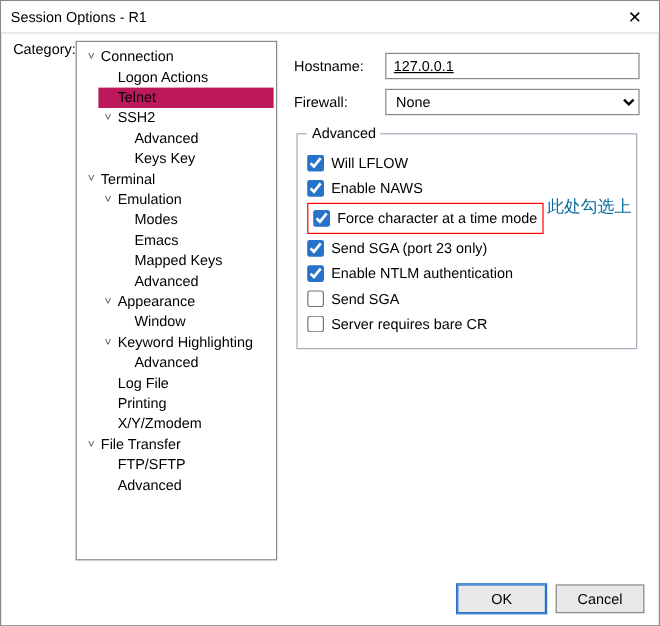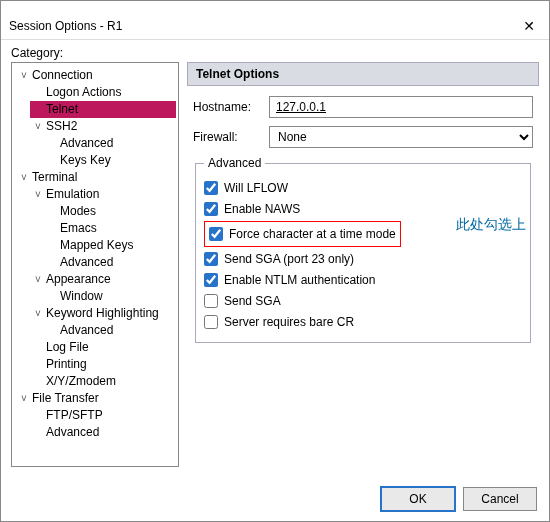--- a/index.html
+++ b/index.html
@@ -19,36 +19,35 @@
     position: relative;
   }
   .titlebar {
     height: 27px;
     display: flex;
     align-items: center;
     justify-content: space-between;
     padding: 0 0 0 8px;
     border-bottom: 1px solid #ddd;
     background: #fff;
-    margin-top: 12px;
   }
   .titlebar-title { font-size: 12px; }
   .close-btn {
     width: 40px;
     height: 28px;
     display: flex;
     align-items: center;
     justify-content: center;
     font-size: 14px;
     cursor: pointer;
   }
   .body {
     flex: 1;
     display: flex;
-    flex-direction: column;
+    flex-direction: row;
     padding: 6px 10px 10px 10px;
   }
   .cat-label { margin-bottom: 2px; }
   .main-row {
     flex: 1;
     display: flex;
     gap: 8px;
     min-height: 0;
   }
   .tree {
@@ -341,21 +340,20 @@
                     <span class="sp"></span>
                     <span>Advanced</span>
                   </div>
                 </li>
             </ul>
           </li>
         </ul>
       </div>
 
       <div class="right">
-        <div class="panel-title">Telnet Options</div>
 
         <div class="form">
           <div class="form-row">
             <label>Hostname:</label>
             <input type="text" value="127.0.0.1" style="">
           </div>
           <div class="form-row">
             <label>Firewall:</label>
             <select>
               <option>None</option>

